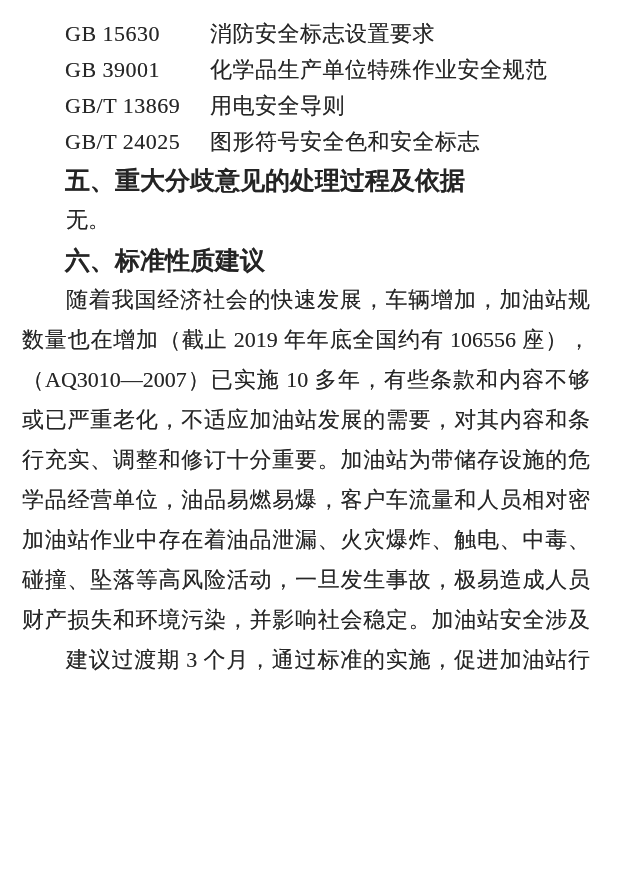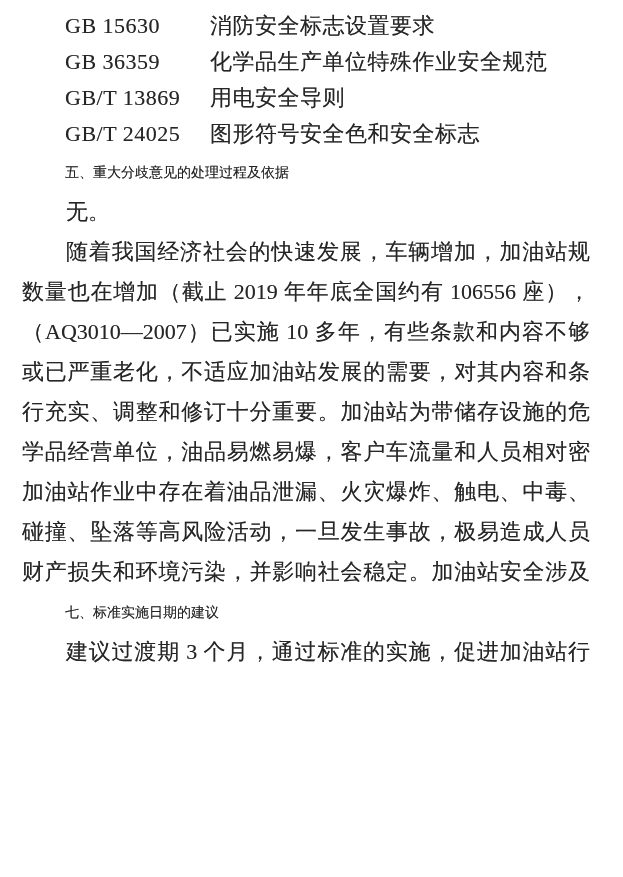--- a/index.html
+++ b/index.html
@@ -6,21 +6,21 @@
     margin: 0;
     padding: 0;
     background: #ffffff;
   }
   .page {
     position: relative;
     width: 623px;
     height: 877px;
     box-sizing: border-box;
     background: #ffffff;
-    padding: 8px 33px 0 22px;
+    padding: 16px 33px 0 22px;
     overflow: hidden;
     font-family: "Liberation Serif", "DejaVu Serif", serif;
     color: #262626;
     font-size: 22px;
     text-shadow: 0 0 0.6px rgba(60,60,60,0.55);
   }
   
   .ref-list { margin: 0; }
   .ref-row {
     height: 36px;
@@ -31,22 +31,22 @@
   .ref-code {
     display: inline-block;
     width: 145px;
     letter-spacing: 0.5px;
   }
   .ref-title { letter-spacing: 0.5px; }
   
   .heading {
     margin: 0;
     font-family: "Liberation Sans", "DejaVu Sans", sans-serif;
-    font-weight: 400;
-    font-size: 14px;
+    font-weight: 700;
+    font-size: 25px;
     line-height: 40px;
     padding-left: 43px;
     color: #242424;
   }
   
   .para { margin: 0; }
   .line {
     line-height: 40px;
     height: 40px;
     overflow: hidden;
@@ -63,45 +63,45 @@
 </head>
 <body>
 
 <div class="page">
 
   <div class="ref-list">
     <div class="ref-row">
       <span class="ref-code">GB 15630</span><span class="ref-title">消防安全标志设置要求</span>
     </div>
     <div class="ref-row">
-      <span class="ref-code">GB 36359</span><span class="ref-title">化学品生产单位特殊作业安全规范</span>
+      <span class="ref-code">GB 39001</span><span class="ref-title">化学品生产单位特殊作业安全规范</span>
     </div>
     <div class="ref-row">
       <span class="ref-code">GB/T 13869</span><span class="ref-title">用电安全导则</span>
     </div>
     <div class="ref-row">
       <span class="ref-code">GB/T 24025</span><span class="ref-title">图形符号安全色和安全标志</span>
     </div>
   </div>
 
   <div class="heading">五、重大分歧意见的处理过程及依据</div>
   <div class="para">
     <div class="line first plain">无。</div>
   </div>
 
+  <div class="heading">六、标准性质建议</div>
   <div class="para">
     <div class="line first just">随着我国经济社会的快速发展，车辆增加，加油站规模和</div>
     <div class="line just">数量也在增加（截止 2019 年年底全国约有 106556 座），对加油</div>
     <div class="line just">（AQ3010—2007）已实施 10 多年，有些条款和内容不够完善</div>
     <div class="line just">或已严重老化，不适应加油站发展的需要，对其内容和条款进</div>
     <div class="line just">行充实、调整和修订十分重要。加油站为带储存设施的危险化</div>
     <div class="line just">学品经营单位，油品易燃易爆，客户车流量和人员相对密集，</div>
     <div class="line just">加油站作业中存在着油品泄漏、火灾爆炸、触电、中毒、交通</div>
     <div class="line just">碰撞、坠落等高风险活动，一旦发生事故，极易造成人员伤亡、</div>
     <div class="line just">财产损失和环境污染，并影响社会稳定。加油站安全涉及到公</div>
   </div>
 
-  <div class="heading">七、标准实施日期的建议</div>
   <div class="para">
     <div class="line first just">建议过渡期 3 个月，通过标准的实施，促进加油站行业</div>
   </div>
 
 </div>
 
 </body></html>

